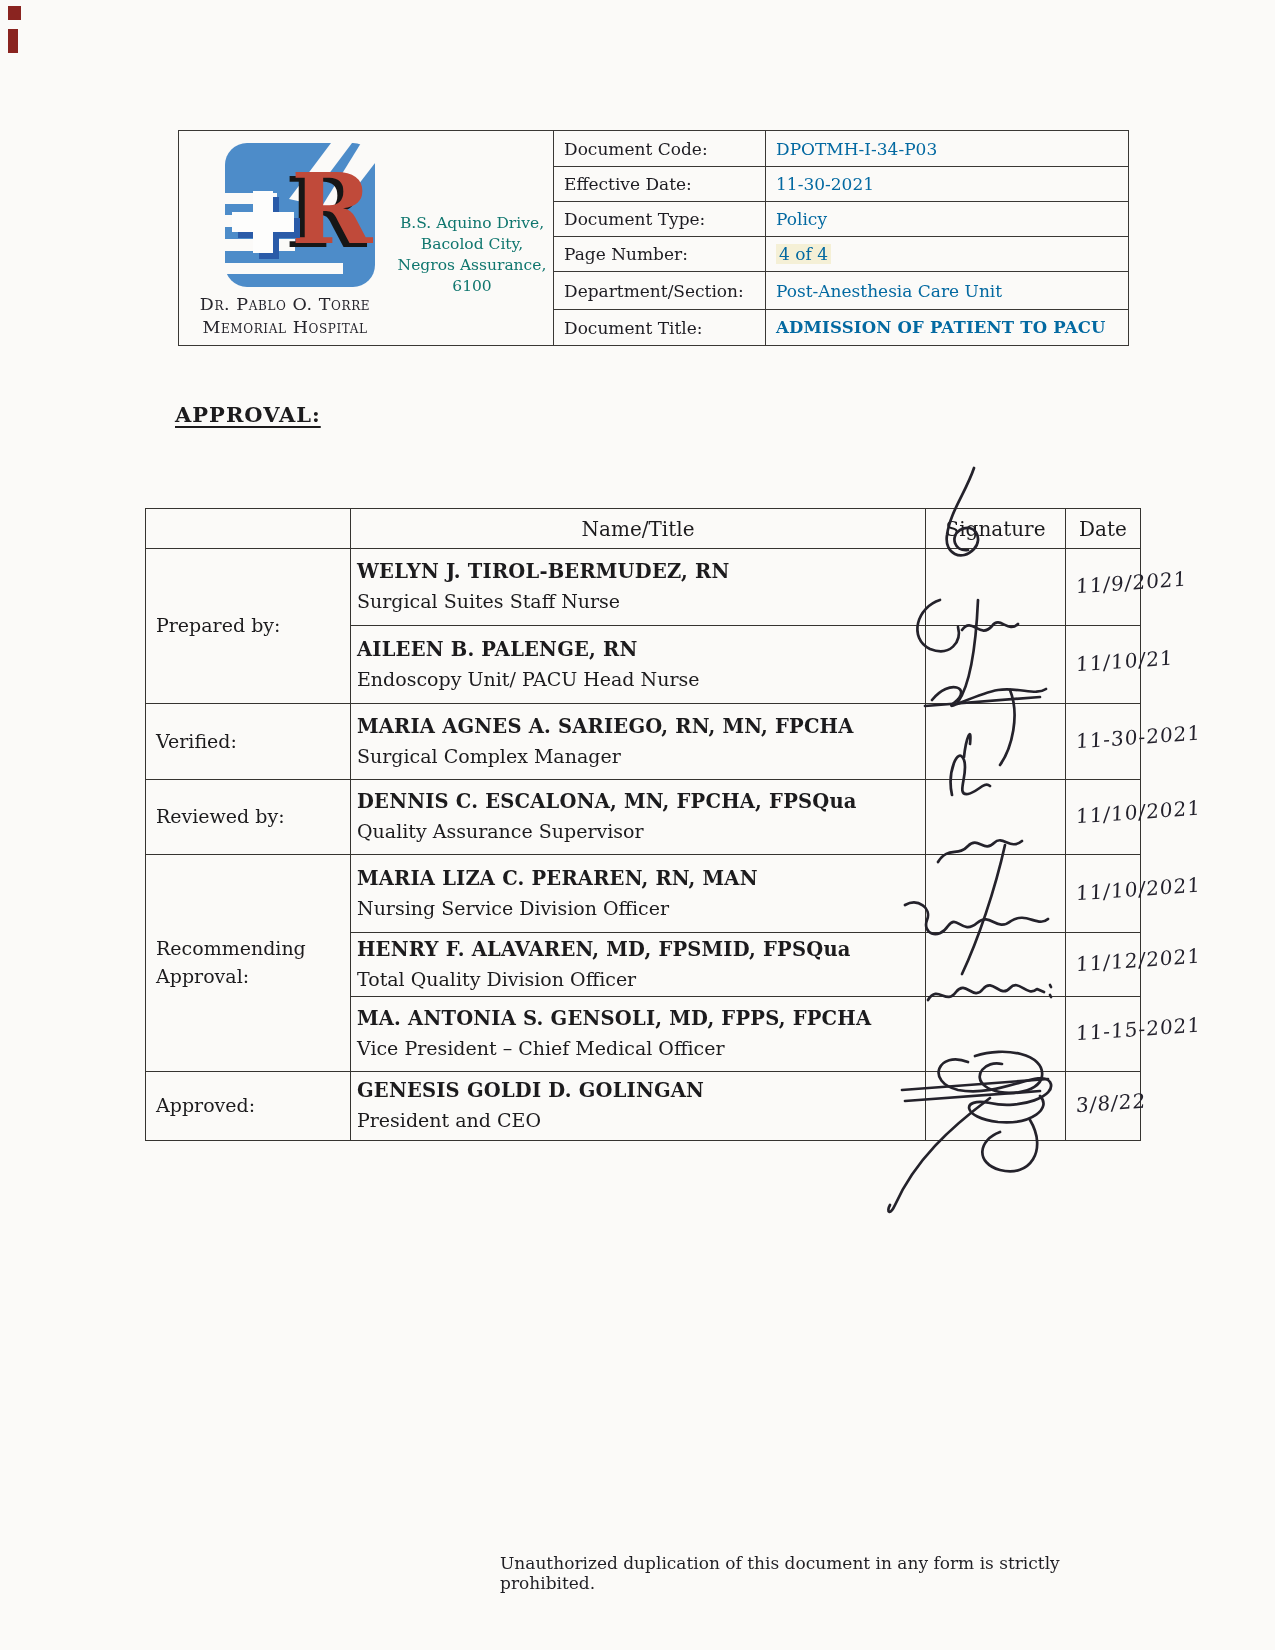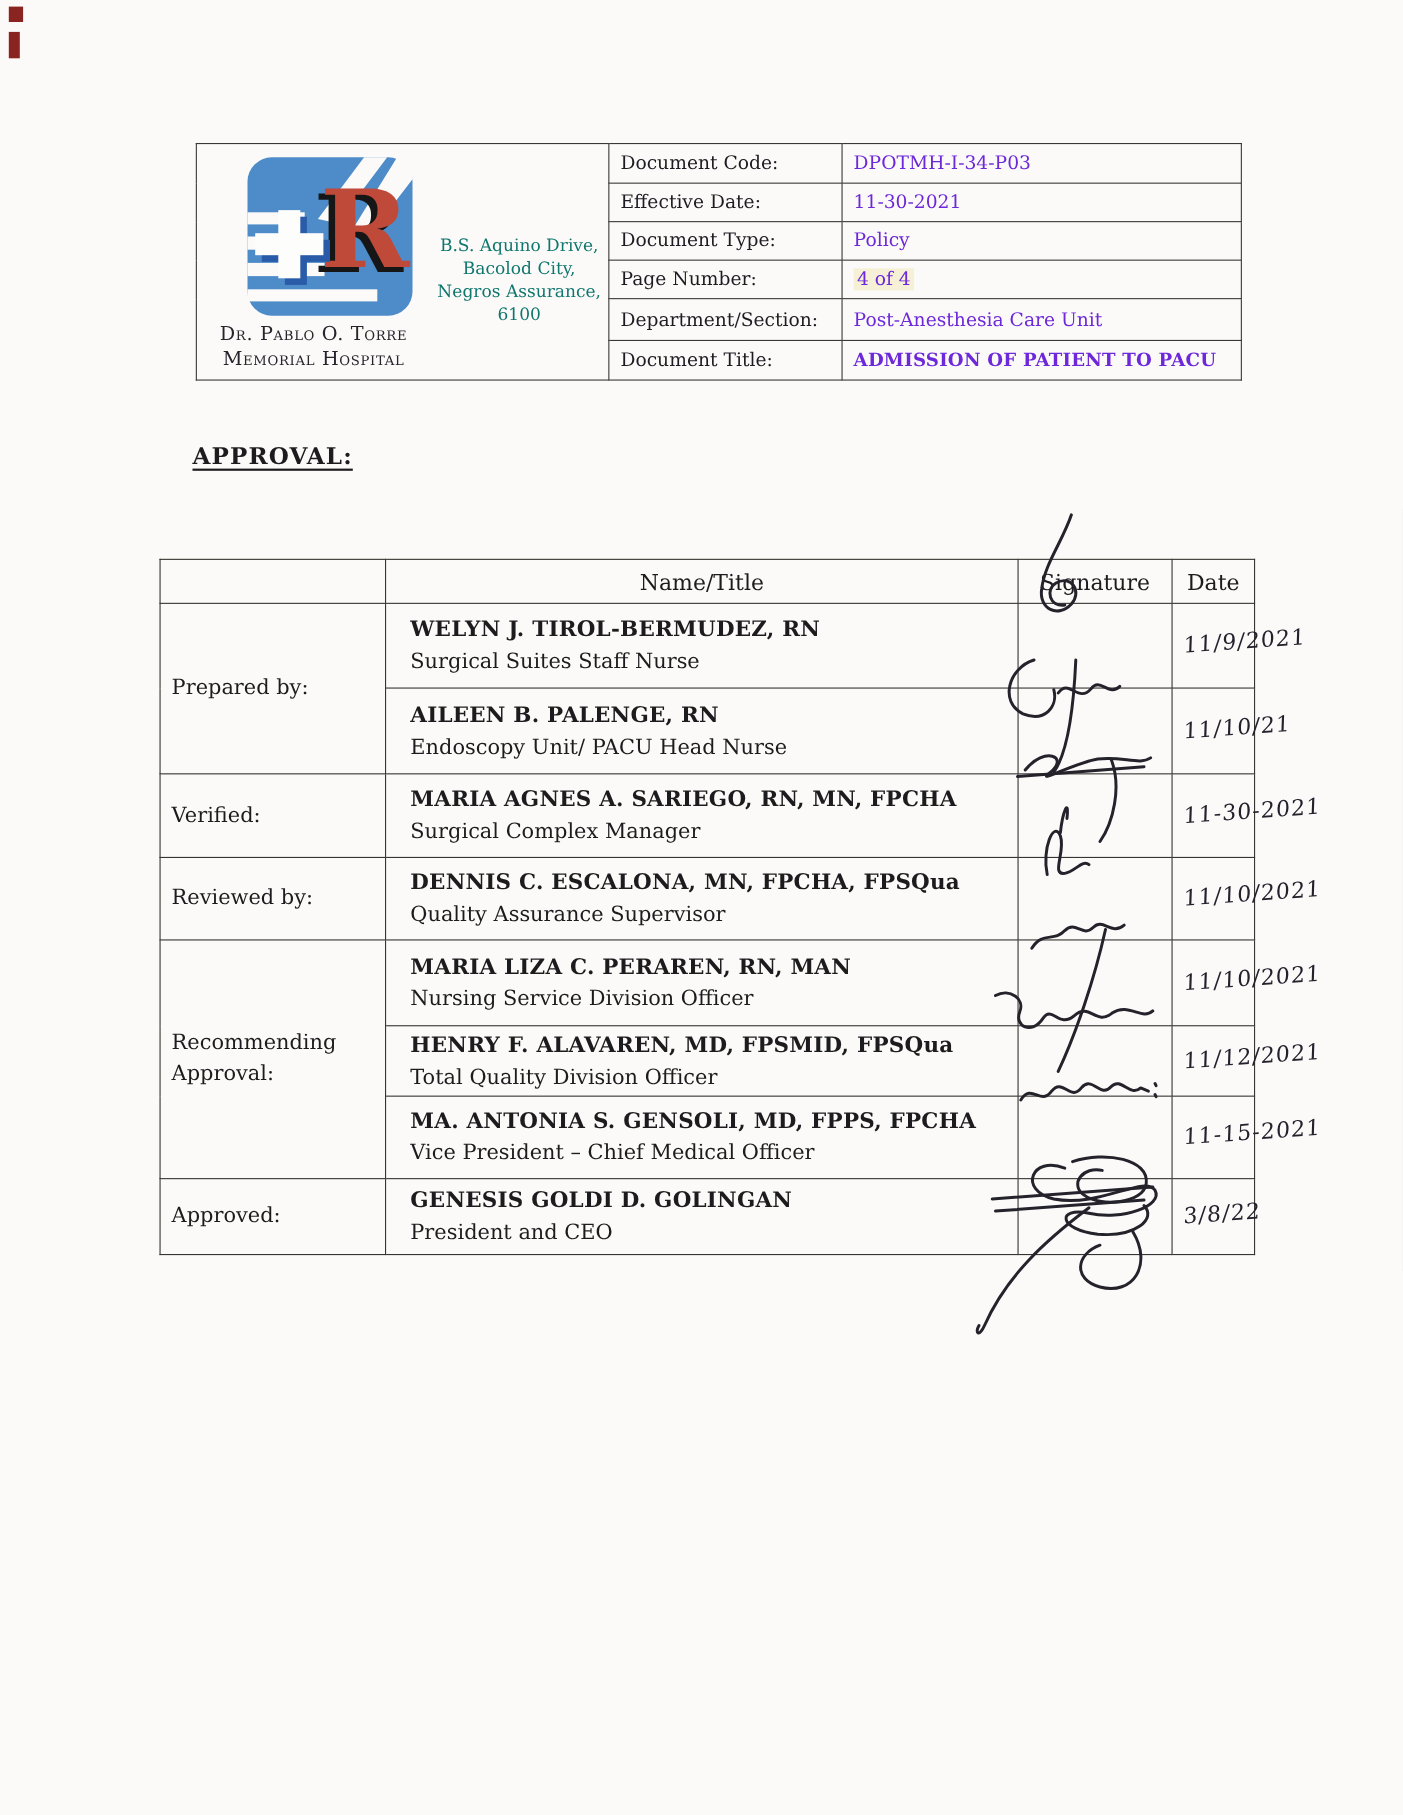--- a/index.html
+++ b/index.html
@@ -24,42 +24,42 @@
   .logo-wrap svg{ width:100%; height:100%; }
   .org-name{
     position:absolute; left:0; top:162px; width:212px; text-align:center;
     font-variant:small-caps; font-size:17.5px; letter-spacing:0.6px; line-height:1.3; color:#26252c;
   }
   .org-address{
     position:absolute; left:212px; top:82px; width:162px; text-align:center;
     font-size:15.5px; line-height:1.35; color:#0f766e;
   }
   .meta-label{ color:#1d1c22; }
-  .meta-value{ color:#6d28d9; }
+  .meta-value{ color:#0369a1; }
   .meta-value.bold{ font-weight:bold; font-size:16.5px; letter-spacing:0.2px; }
   .hl{ background:rgba(236,221,152,0.35); padding:0 3px; }
 
   
   .approval-heading{
     position:absolute; left:175px; top:366px;
     font-size:21px; font-weight:bold; letter-spacing:1px;
     text-decoration:underline; text-underline-offset:4px; text-decoration-thickness:2px;margin-top:36px;
   }
 
   
   .approval-table{
     position:absolute; left:145px; top:460px; width:995px;
     border-collapse:collapse; table-layout:fixed;margin-top:48px;
   }
   .approval-table td, .approval-table th{
     border:1.7px solid #363430; vertical-align:middle; overflow:visible;
   }
   .approval-table th{ font-size:20px; font-weight:normal; text-align:center; height:40px; }
   .role-cell{ font-size:19px; padding-left:10px; line-height:1.45; }
-  .name-cell{ padding-left:22px; line-height:1.55; }
+  .name-cell{ padding-left:6px; line-height:1.55; }
   .name-line{ font-weight:bold; font-size:19.5px; letter-spacing:0.2px; }
   .title-line{ font-size:19px; }
   .sig-cell{ }
   .date-cell{ white-space:nowrap; overflow:visible; }
   .hand{
     display:inline-block; font-size:20px; color:#23212c;
     transform:rotate(-4deg) skewX(-6deg); transform-origin:left center;
     padding-left:10px; letter-spacing:1px;
   }
 
@@ -270,14 +270,15 @@
     <g>
       <path d="M968,1062 C938,1050 925,1082 958,1090 C1000,1098 1040,1068 1050,1082 C1058,1096 1020,1110 990,1103 C960,1097 962,1118 998,1122 C1032,1125 1052,1108 1040,1096"></path>
       <path d="M975,1056 C1005,1046 1045,1054 1042,1076 C1040,1094 1000,1098 985,1086 C972,1076 985,1060 1002,1064"></path>
       <path d="M902,1090 L1048,1079"></path>
       <path d="M905,1101 L1040,1091"></path>
       <path d="M1030,1120 C1048,1150 1030,1178 1000,1170 C975,1163 978,1140 1000,1132"></path>
       <path d="M990,1098 C950,1128 915,1160 895,1205 C890,1216 886,1212 890,1205"></path>
     </g>
   </svg>
 
+  <div class="footer-note">Unauthorized duplication of this document in any form is strictly prohibited.</div>
 
 </div>
 
 </body></html>

